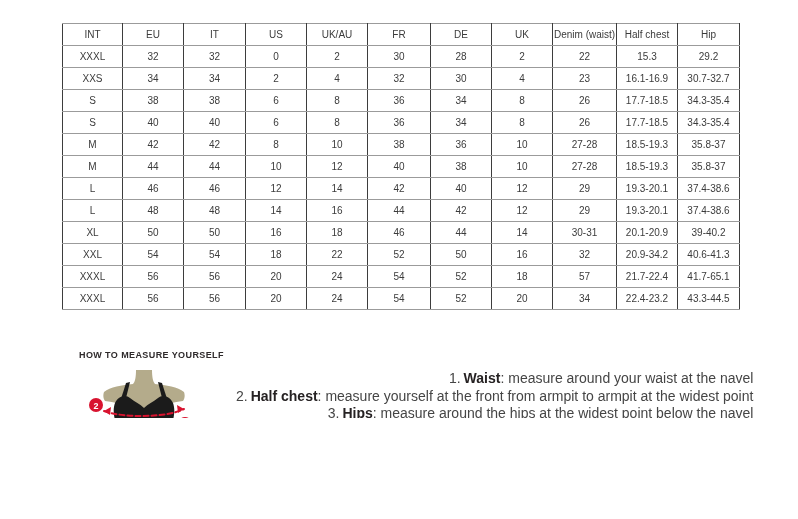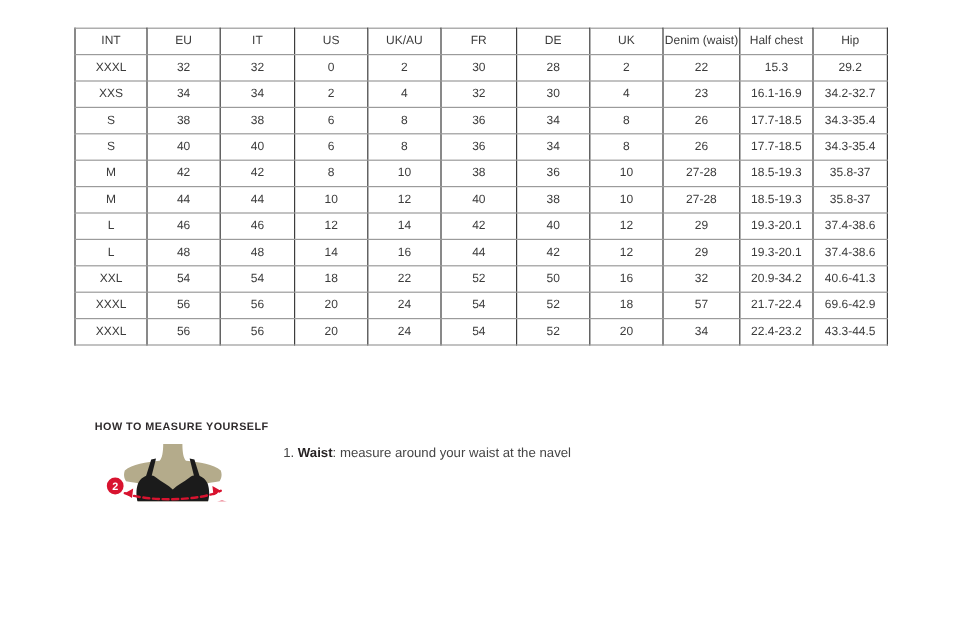--- a/index.html
+++ b/index.html
@@ -21,21 +21,21 @@
     font-size:10px;font-weight:400;color:#3b3b3b;
     white-space:nowrap;overflow:hidden;
   }
 
   
   .measure-title{
     position:absolute;left:63px;top:350px;
     font-size:9px;font-weight:700;color:#2e2a2b;letter-spacing:.4px;margin-left:16px;
   }
   .steps{position:absolute;left:236px;top:373px;}
-  .step{font-size:11px;color:#454545;margin-bottom:7.5px;line-height:10px;text-align:right;}
+  .step{font-size:14px;color:#454545;margin-bottom:7.5px;line-height:10px;text-align:right;}
   .step .num{margin-right:3px;}
   .step b{color:#262223;font-weight:700;}
   .mannequin{position:absolute;left:82px;top:369px;}
 </style>
 </head>
 <body>
 
 <div class="page">
 
   <table class="size-table">
@@ -85,21 +85,21 @@
           <td>XXS</td>
           <td>34</td>
           <td>34</td>
           <td>2</td>
           <td>4</td>
           <td>32</td>
           <td>30</td>
           <td>4</td>
           <td>23</td>
           <td>16.1-16.9</td>
-          <td>34.2-32.7</td>
+          <td>30.7-32.7</td>
         </tr>
         <tr>
           <td>S</td>
           <td>38</td>
           <td>38</td>
           <td>6</td>
           <td>8</td>
           <td>36</td>
           <td>34</td>
           <td>8</td>
@@ -166,20 +166,33 @@
           <td>14</td>
           <td>16</td>
           <td>44</td>
           <td>42</td>
           <td>12</td>
           <td>29</td>
           <td>19.3-20.1</td>
           <td>37.4-38.6</td>
         </tr>
         <tr>
+          <td>XL</td>
+          <td>50</td>
+          <td>50</td>
+          <td>16</td>
+          <td>18</td>
+          <td>46</td>
+          <td>44</td>
+          <td>14</td>
+          <td>30-31</td>
+          <td>20.1-20.9</td>
+          <td>39-40.2</td>
+        </tr>
+        <tr>
           <td>XXL</td>
           <td>54</td>
           <td>54</td>
           <td>18</td>
           <td>22</td>
           <td>52</td>
           <td>50</td>
           <td>16</td>
           <td>32</td>
           <td>20.9-34.2</td>
@@ -189,21 +202,21 @@
           <td>XXXL</td>
           <td>56</td>
           <td>56</td>
           <td>20</td>
           <td>24</td>
           <td>54</td>
           <td>52</td>
           <td>18</td>
           <td>57</td>
           <td>21.7-22.4</td>
-          <td>69.6-42.9</td>
+          <td>41.7-65.1</td>
         </tr>
         <tr>
           <td>XXXL</td>
           <td>56</td>
           <td>56</td>
           <td>20</td>
           <td>24</td>
           <td>54</td>
           <td>52</td>
           <td>20</td>
@@ -283,15 +296,21 @@
       <text x="103" y="58.5" text-anchor="middle" font-size="9" font-weight="bold" fill="#ffffff">1</text>
       <circle cx="13" cy="82" r="7" fill="#d8132f"></circle>
       <text x="13" y="85.5" text-anchor="middle" font-size="9" font-weight="bold" fill="#ffffff">3</text>
     </g>
   </svg>
 
   <div class="steps">
     <div class="step">
       <span class="num">1.</span><b>Waist</b><span>: measure around your waist at the navel</span>
     </div>
+    <div class="step">
+      <span class="num">2.</span><b>Half chest</b><span>: measure yourself at the front from armpit to armpit at the widest point</span>
+    </div>
+    <div class="step">
+      <span class="num">3.</span><b>Hips</b><span>: measure around the hips at the widest point below the navel</span>
+    </div>
   </div>
 
 </div>
 
 </body></html>

